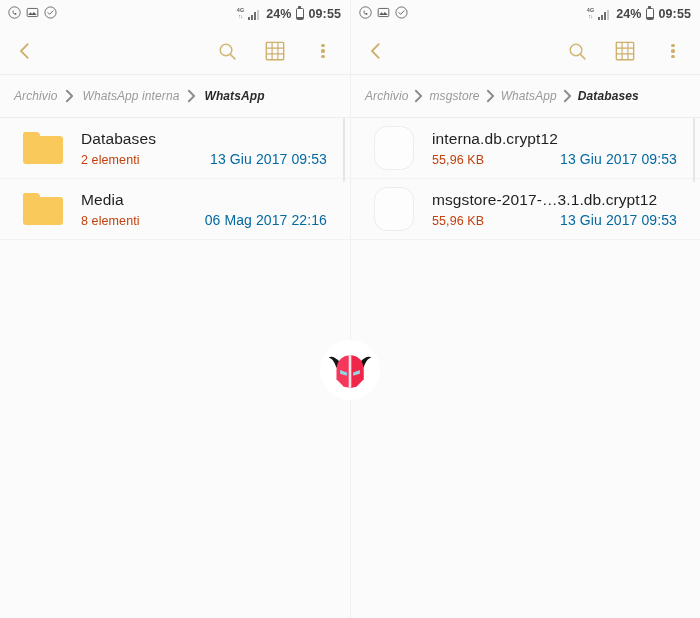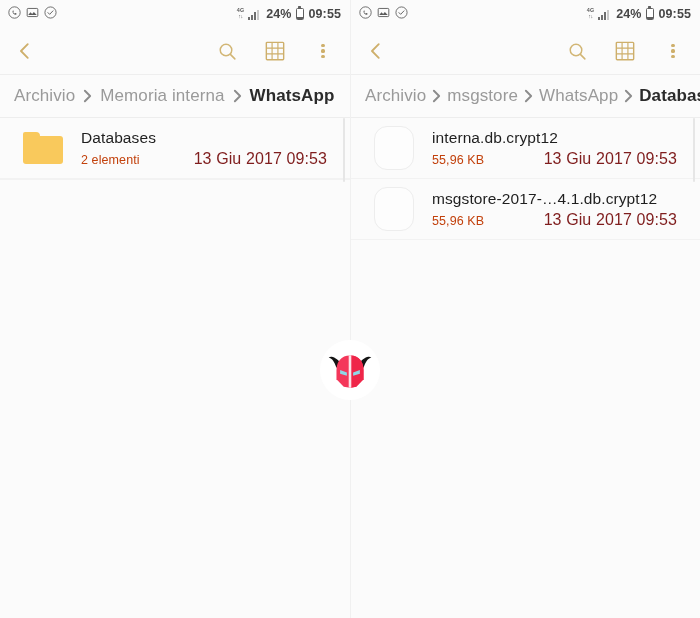--- a/index.html
+++ b/index.html
@@ -159,23 +159,24 @@
   .breadcrumb {
     height: 42px;
     display: flex;
     align-items: center;
     padding: 0 14px;
     box-sizing: border-box;
     background: #fbfbfb;
     white-space: nowrap;
   }
   .crumb {
-    font-size: 17px;
+    font-size: 12px;
     color: #9a9a9a;
     letter-spacing: .1px;
+    font-style: italic;
   }
   .crumb.current {
     color: #2b2b2b;
     font-weight: bold;
   }
   .crumb-sep {
     margin: 0 7px;
     display: inline-flex;
     align-items: center;
   }
@@ -258,22 +259,22 @@
     align-items: baseline;
     justify-content: space-between;
     padding-right: 9px;
   }
   .row-meta {
     font-size: 12.5px;
     color: #c2410c;
     letter-spacing: .1px;
   }
   .row-date {
-    font-size: 16px;
-    color: #7f1d1d;
+    font-size: 14px;
+    color: #0369a1;
     letter-spacing: .1px;
     white-space: nowrap;
   }
 
   .row-divider {
     height: 1px;
     background: #f2f2f2;
     margin-left: 0;
   }
 
@@ -379,21 +380,21 @@
     </div>
     <div class="toolbar-divider"></div>
 
     <div class="breadcrumb">
       <span class="crumb">Archivio</span>
       <span class="crumb-sep">
         <svg width="11" height="14" viewBox="0 0 12 16">
             <path d="M3 2l6 6-6 6" fill="none" stroke="#8c8c8c" stroke-width="2.2" stroke-linecap="round" stroke-linejoin="round"></path>
           </svg>
       </span>
-      <span class="crumb">Memoria interna</span>
+      <span class="crumb">WhatsApp interna</span>
       <span class="crumb-sep">
         <svg width="11" height="14" viewBox="0 0 12 16">
             <path d="M3 2l6 6-6 6" fill="none" stroke="#8c8c8c" stroke-width="2.2" stroke-linecap="round" stroke-linejoin="round"></path>
           </svg>
       </span>
       <span class="crumb current">WhatsApp</span>
     </div>
     <div class="breadcrumb-divider"></div>
 
     <div class="list">
@@ -409,20 +410,35 @@
         <div class="row-text">
           <div class="row-title">Databases</div>
           <div class="row-sub">
             <span class="row-meta">2 elementi</span>
             <span class="row-date">13 Giu 2017 09:53</span>
           </div>
         </div>
       </div>
       <div class="row-divider"></div>
 
+      <div class="row">
+        <div class="row-icon-wrap">
+          <div class="folder-icon">
+            <div class="tab"></div>
+              <div class="body"></div>
+          </div>
+        </div>
+        <div class="row-text">
+          <div class="row-title">Media</div>
+          <div class="row-sub">
+            <span class="row-meta">8 elementi</span>
+            <span class="row-date">06 Mag 2017 22:16</span>
+          </div>
+        </div>
+      </div>
       <div class="row-divider"></div>
     </div>
   </div>
 
   <div class="phone right">
 
     <div class="statusbar">
       <div class="status-left">
         <span class="sicon">
           <svg width="13" height="13" viewBox="0 0 24 24">
@@ -528,21 +544,21 @@
           </div>
         </div>
       </div>
       <div class="row-divider"></div>
 
       <div class="row">
         <div class="row-icon-wrap">
           <div class="file-icon"></div>
         </div>
         <div class="row-text">
-          <div class="row-title">msgstore-2017-…4.1.db.crypt12</div>
+          <div class="row-title">msgstore-2017-…3.1.db.crypt12</div>
           <div class="row-sub">
             <span class="row-meta">55,96 KB</span>
             <span class="row-date">13 Giu 2017 09:53</span>
           </div>
         </div>
       </div>
       <div class="row-divider"></div>
     </div>
   </div>
 

